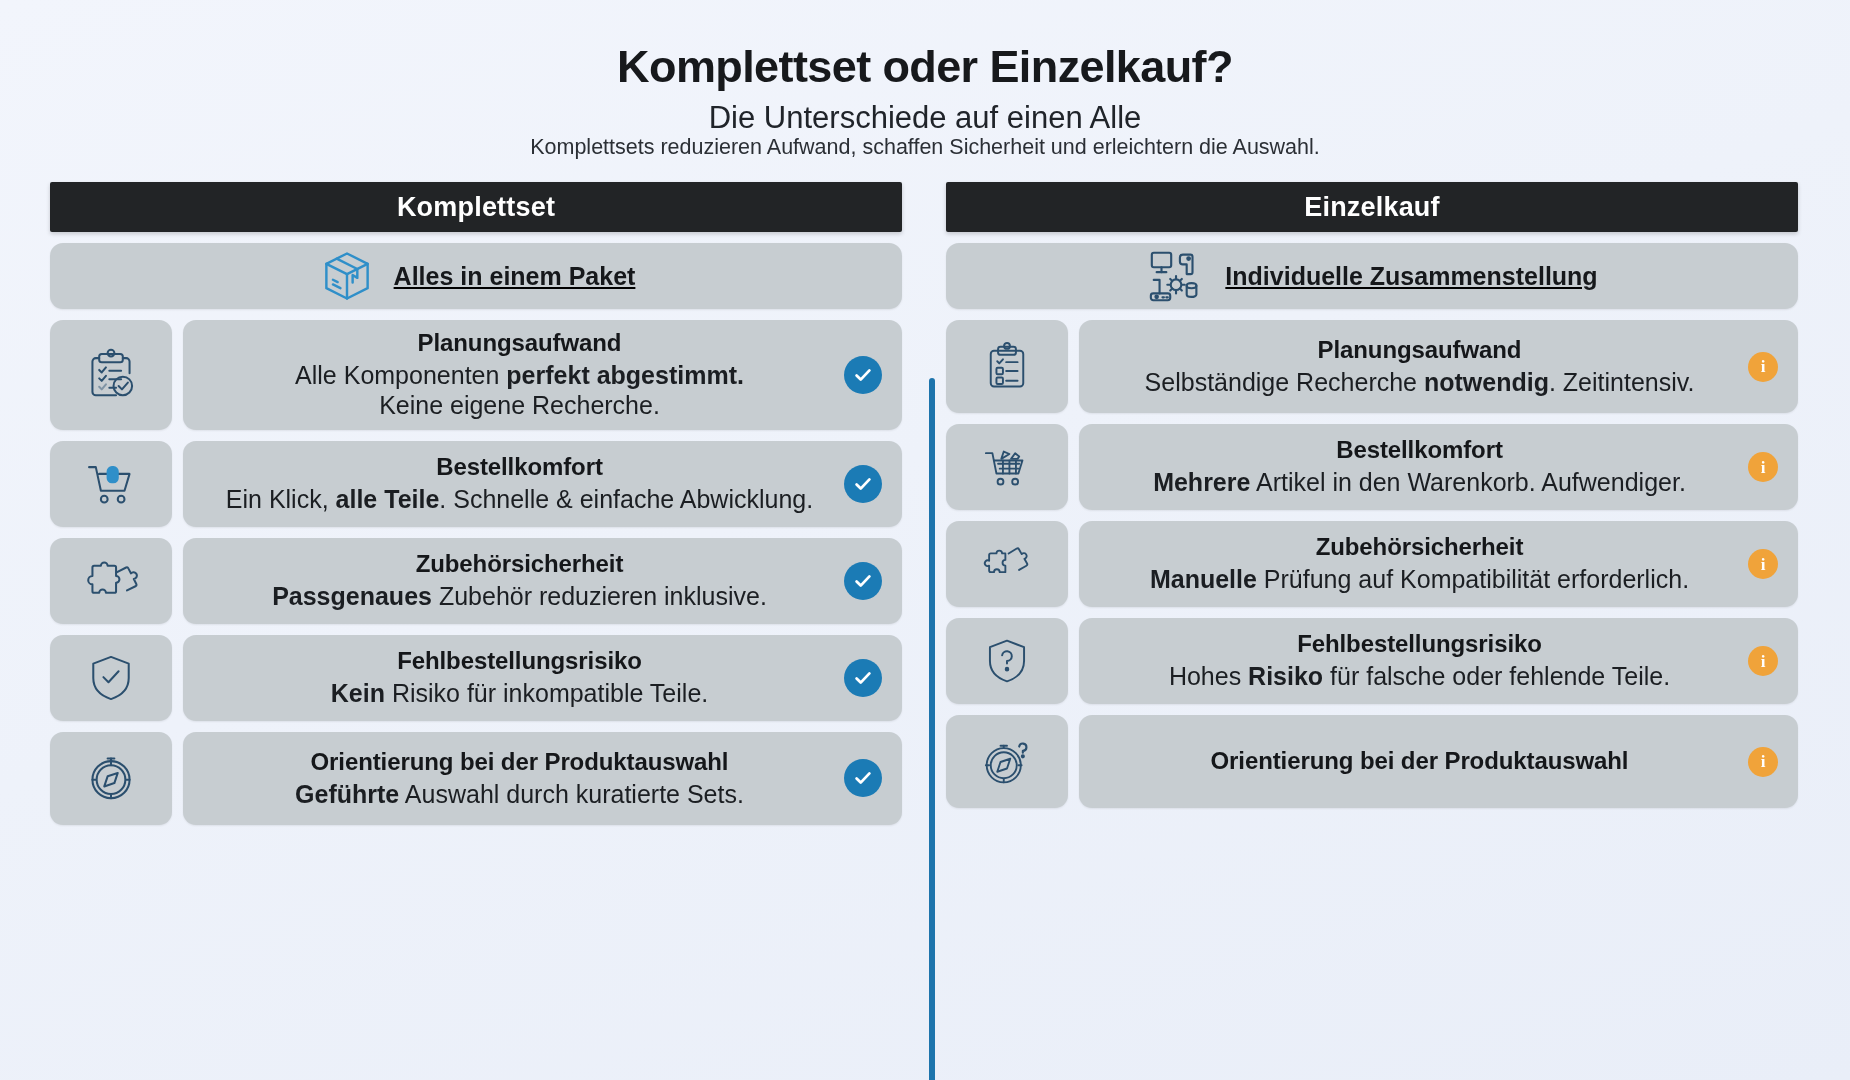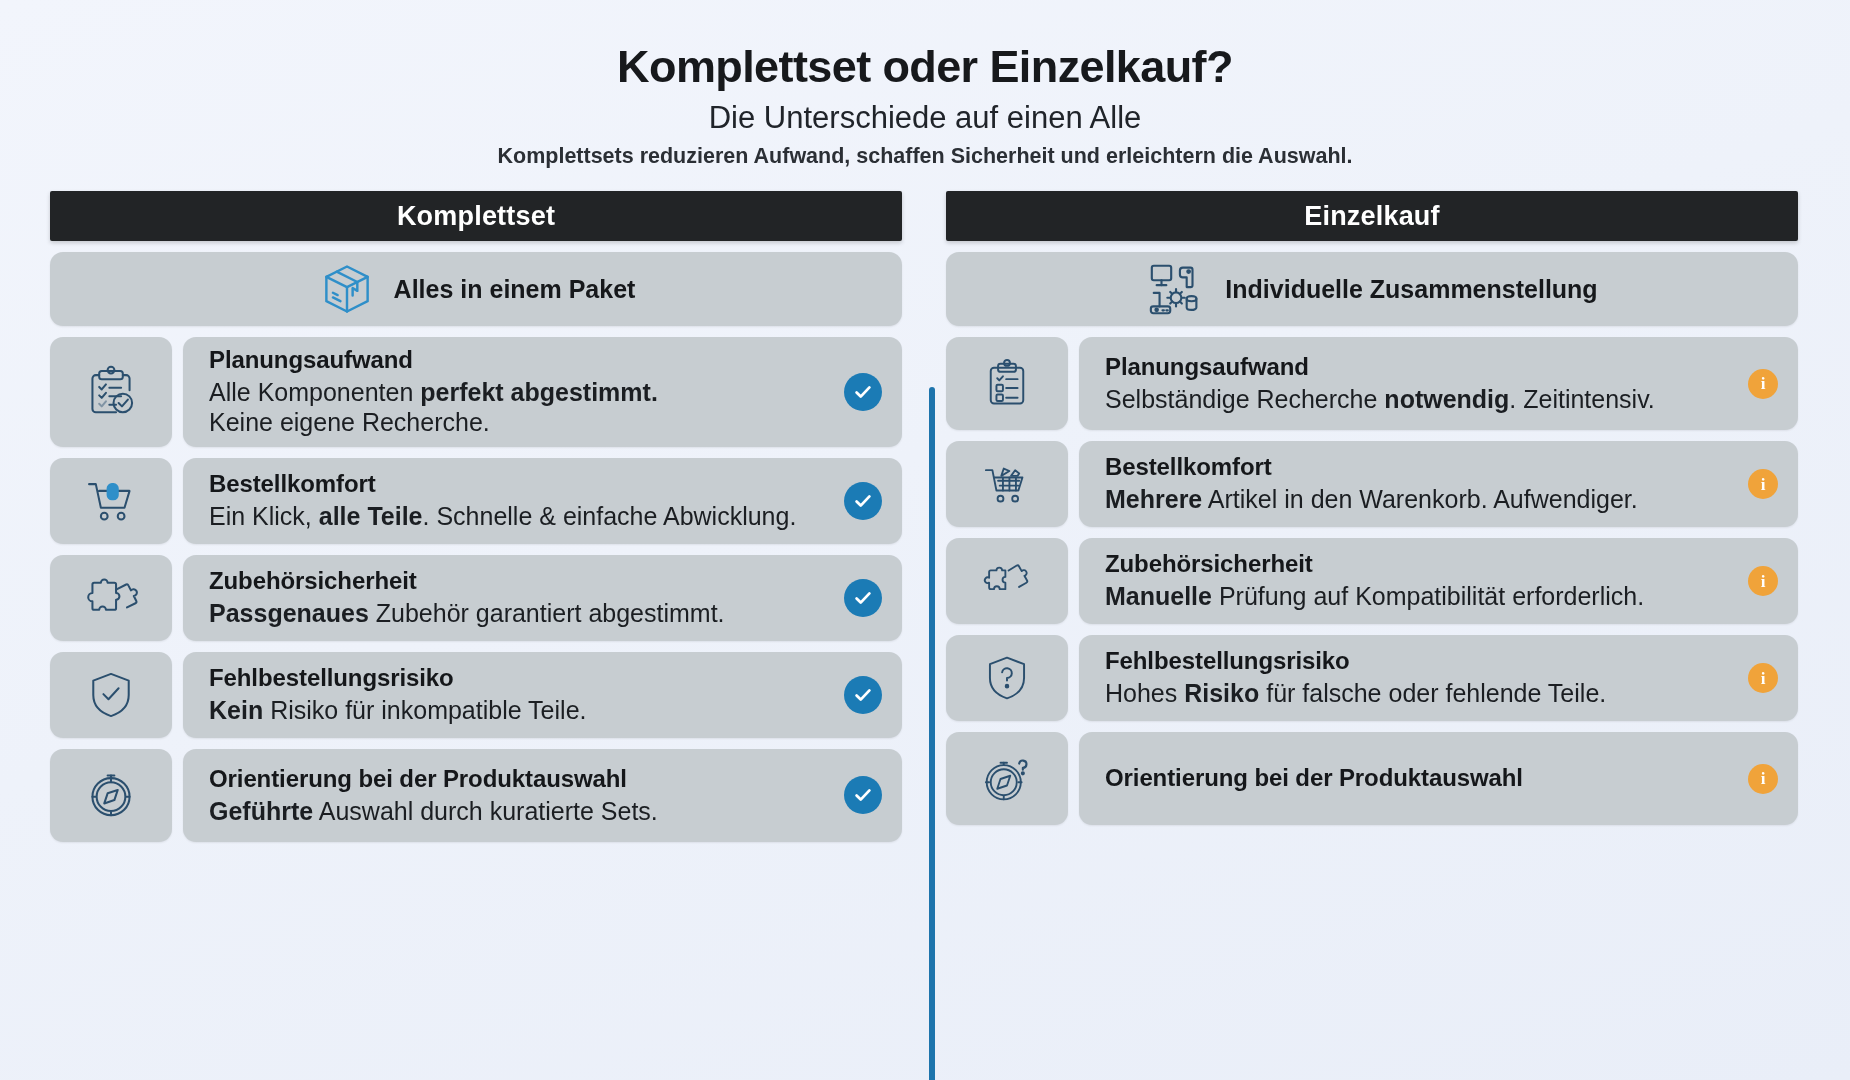--- a/index.html
+++ b/index.html
@@ -20,21 +20,21 @@
   .header { text-align: center; padding-top: 38px; }
   .title {
     font-size: 45px; font-weight: bold; color: #17191c;
     letter-spacing: -0.6px; line-height: 1.1;
   }
   .subtitle {
     font-size: 31px; color: #20242a; margin-top: 8px; font-weight: 400;
     line-height: 1.15;
   }
   .tagline {
-    font-size: 21.5px; color: #2b2f35; margin-top: 9px; font-weight: 700;
+    font-size: 21.5px; color: #2b2f35; font-weight: 400;
   }
 
   
   .columns {
     position: relative;
     display: flex;
     gap: 0px;
     padding: 22px 46px 0 46px;
   }
   .col { width: 852px; display: flex; flex-direction: column; }
@@ -55,30 +55,31 @@
     display: flex; align-items: center; justify-content: center;
     font-size: 27px; font-weight: bold;
     letter-spacing: 0.2px;
     box-shadow: 0 2px 4px rgba(0,0,0,0.18);
   }
 
   .col-sub {
     margin-top: 11px;
     background: #c7cdd1;
     border-radius: 13px;
-    height: 74px;
+    height: 66px;
     display: flex; align-items: center; justify-content: center;
     gap: 17px;
     box-shadow: 0 1px 2px rgba(0,0,0,0.08);
+    text-decoration: underline;
   }
   .col-sub .lbl { font-size: 25px; font-weight: bold; color: #16181b; }
 
   .rows { margin-top: 11px; display: flex; flex-direction: column; gap: 11px; }
 
-  .row { display: flex; align-items: stretch; gap: 11px; }
+  .row { display: flex; align-items: stretch; gap: 11px; text-align: center; }
   .icon-box {
     width: 122px; flex: 0 0 122px;
     background: #c7cdd1;
     border-radius: 13px;
     display: flex; align-items: center; justify-content: center;
     box-shadow: 0 1px 2px rgba(0,0,0,0.07);
   }
   .body-box {
     flex: 1 1 auto;
     background: #c7cdd1;
@@ -220,21 +221,21 @@
               <svg width="54" height="54" viewBox="0 0 64 64" fill="none" stroke="#2b4f6e" stroke-width="2.4" stroke-linejoin="round" stroke-linecap="round">
                 <path d="M10 26 v-10 a2 2 0 0 1 2-2 h8 a4 4 0 1 1 8 0 h8 a2 2 0 0 1 2 2 v10 a4 4 0 1 1 0 8 v10 a2 2 0 0 1-2 2 h-10 a4 4 0 1 0-8 0 h-6 a2 2 0 0 1-2-2 v-8 a4 4 0 1 1 0-10 z"></path>
                 <path d="M38 22 l12-6 a2 2 0 0 1 2.6 1 l3 6 a4 4 0 1 1 3.4 6.6 l3 6 a2 2 0 0 1-1 2.6 l-10 5"></path>
               </svg>
             </span>
           </div>
           <div class="body-box">
             <div class="texts">
               <div class="r-title">Zubehörsicherheit</div>
               <div class="r-desc">
-                <b>Passgenaues</b><span> Zubehör garantiert abgestimmt.</span>
+                <b>Passgenaues</b><span> Zubehör reduzieren inklusive.</span>
               </div>
             </div>
             <div class="badge check">
               <svg width="22" height="22" viewBox="0 0 24 24" fill="none" stroke="#ffffff" stroke-width="3" stroke-linecap="round" stroke-linejoin="round">
                   <path d="M5 12.5 l4.5 4.5 L19 7"></path>
                 </svg>
             </div>
           </div>
         </div>
 

